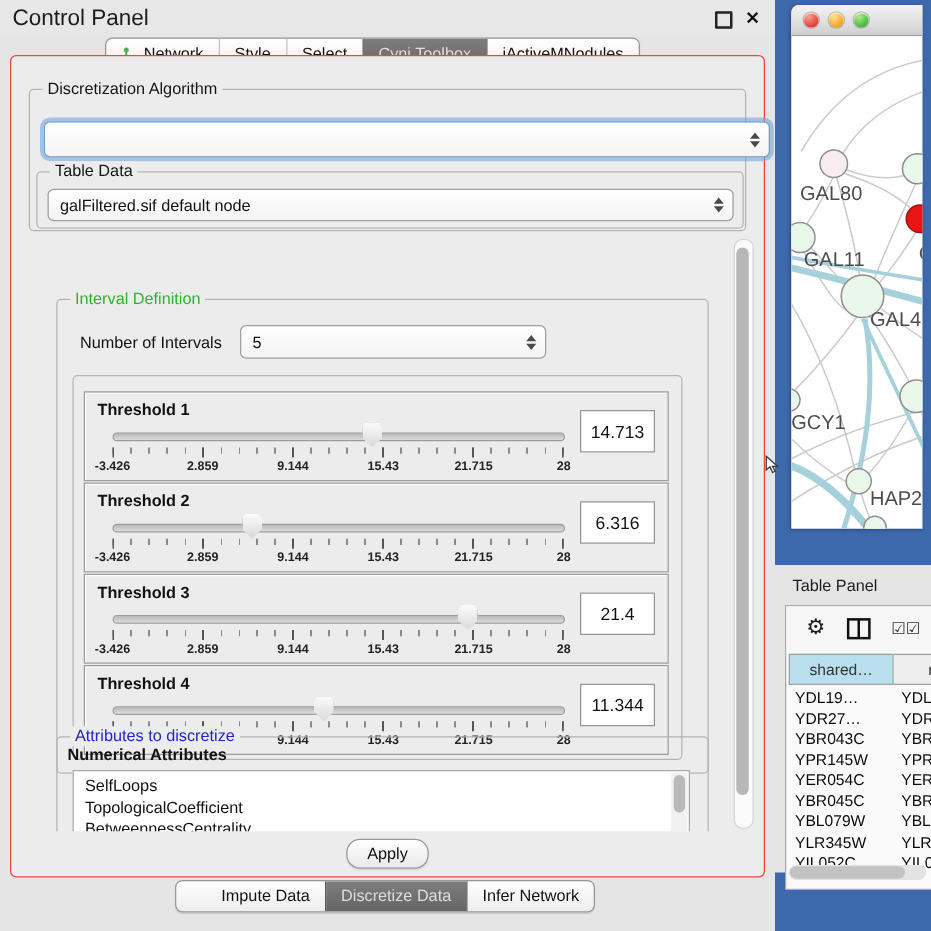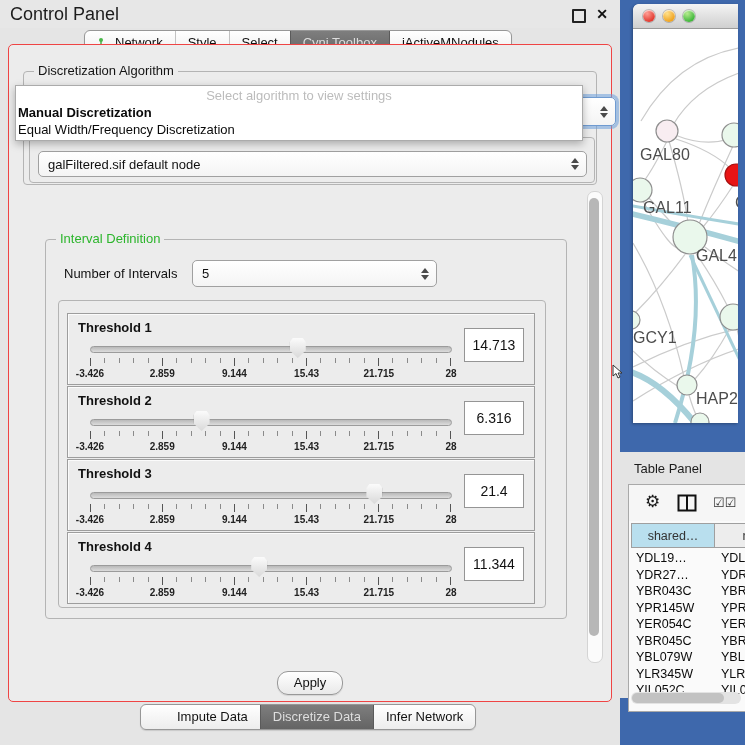--- a/index.html
+++ b/index.html
@@ -144,25 +144,20 @@
       <div class="group-title">Table Data</div>
       <div class="combo" style="left:8px;top:13px;width:516px;height:24px;">
         <span>galFiltered.sif default node</span>
         <div class="stepper">
             <i class="up"></i>
             <i class="dn"></i>
           </div>
       </div>
     </div>
 
-    <div class="abs" id="algo-popup">
-      <div id="popup-hint">Select algorithm to view settings</div>
-      <div class="popup-opt" id="popup-opt-0">Manual Discretization</div>
-      <div class="popup-opt" id="popup-opt-1">Equal Width/Frequency Discretization</div>
-    </div>
 
     <div class="abs" id="scroll-view">
 
       <div class="group" style="left:24px;top:8px;width:520px;height:378px;margin-top:44px;">
         <div class="group-title gt-green">Interval Definition</div>
 
         <div class="abs" style="left:18px;top:26px;font-size:13px;font-weight:normal;color:#111;text-align:center;">Number of Intervals</div>
         <div class="combo" style="left:146px;top:20px;width:212px;height:25px;">
           <span>5</span>
           <div class="stepper">
@@ -245,20 +240,33 @@
                   <span style="left:100%">28</span>
               </div>
               <div class="thumb-ptr" style="left: 46.9993%;"></div>
             </div>
             <div class="val-box">11.344</div>
           </div>
 
         </div>
       </div>
 
+      <div class="group" style="left:24px;top:402px;width:520px;height:92px;">
+        <div class="group-title gt-blue">Attributes to discretize</div>
+        <div class="abs" style="left:8px;top:6px;font-size:13px;font-weight:bold;color:#111;">Numerical Attributes</div>
+        <div id="attr-list">
+          <div style="height:3px;"></div>
+          <div class="attr-item">SelfLoops</div>
+          <div class="attr-item">TopologicalCoefficient</div>
+          <div class="attr-item">BetweennessCentrality</div>
+          <div id="attr-vscroll">
+              <div class="thumb"></div>
+            </div>
+        </div>
+      </div>
 
     </div>
 
     <div class="abs" id="main-vscroll">
         <div class="thumb"></div>
       </div>
 
     <div class="abs" id="apply-btn">Apply</div>
   </div>
 

